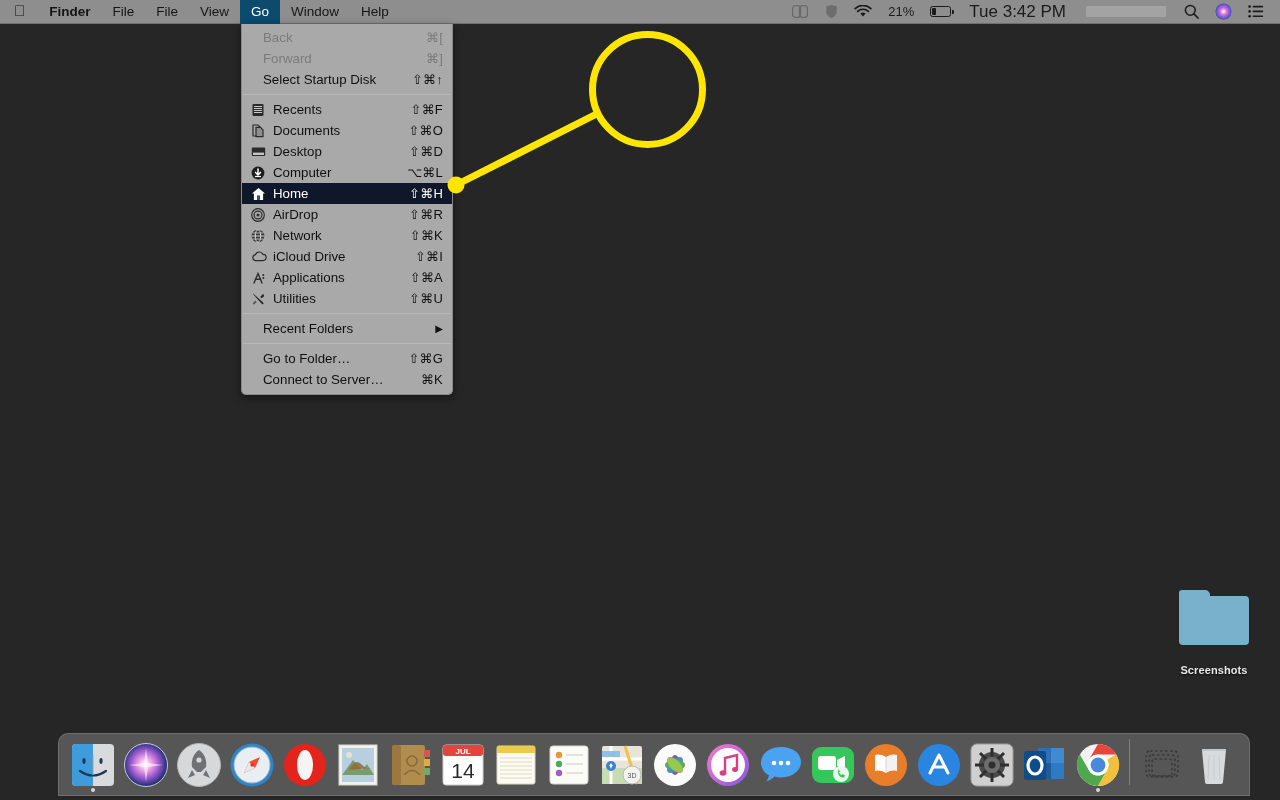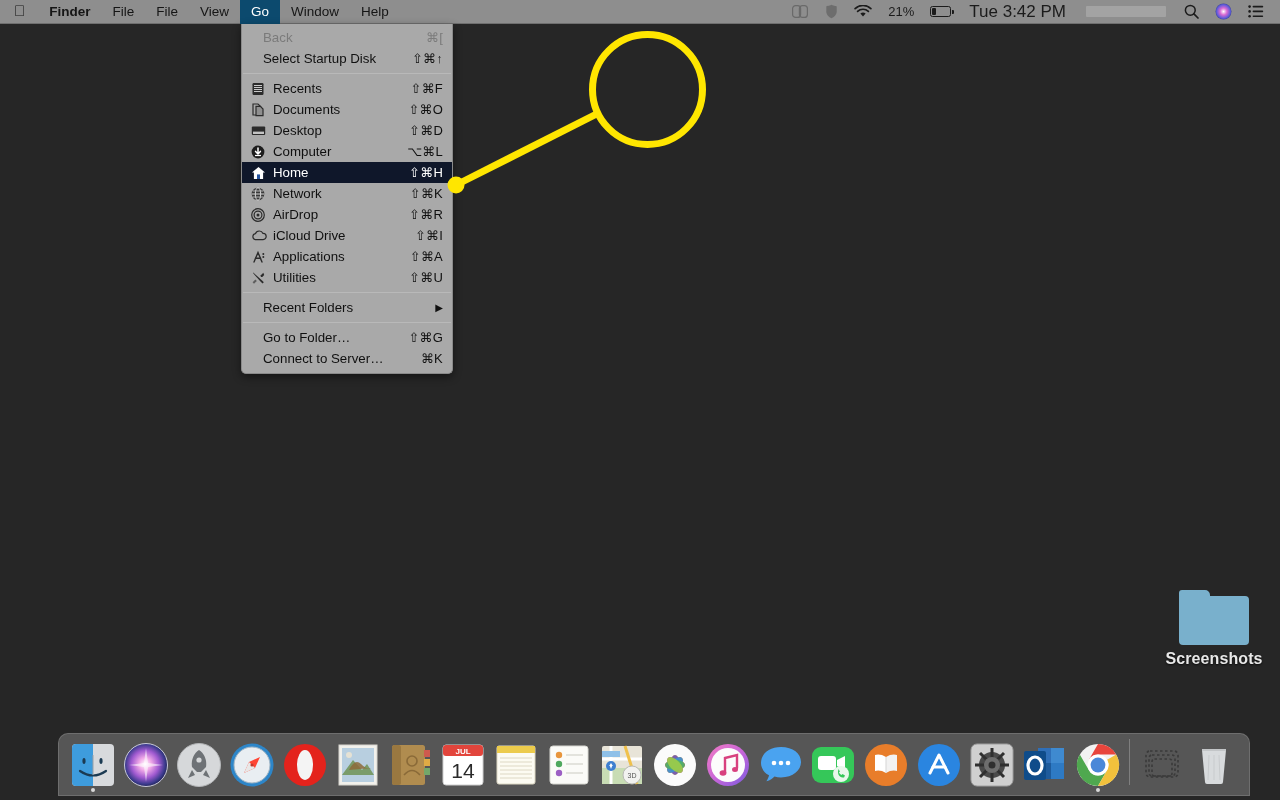--- a/index.html
+++ b/index.html
@@ -106,21 +106,21 @@
   .folder-shape { margin:0 auto; width:70px; height:55px; position:relative; }
   .folder-shape .tab {
     position:absolute; left:0; top:0; width:31px; height:9px;
     background:#79b0cc; border-radius:3px 5px 0 0;
   }
   .folder-shape .body {
     position:absolute; left:0; top:6px; width:70px; height:49px;
     background:#79b0cc; border-radius:2px 4px 4px 4px;
   }
   .folder-label {
-    margin-top:5px; font-size:16px; color:#e8e8e8;
+    margin-top:19px; font-size:11px; color:#e8e8e8;
     font-weight:bold; letter-spacing:.1px;
     text-shadow:0 1px 2px rgba(0,0,0,.8);
   }
 
   
   #callout { position:absolute; left:0; top:0; width:1280px; height:800px; z-index:50; pointer-events:none; }
   #mag-clip {
     position:absolute; left:589px; top:31px;
     width:117px; height:117px; border-radius:50%;
     overflow:hidden;
@@ -243,20 +243,24 @@
     </div>
   </div>
 </div>
 
 <div id="go-menu">
 
   <div class="menu-row noicon disabled">
     <span class="m-label">Back</span>
     <span class="m-key">⌘[</span>
   </div>
+  <div class="menu-row noicon disabled">
+    <span class="m-label">Forward</span>
+    <span class="m-key">⌘]</span>
+  </div>
   <div class="menu-row noicon">
     <span class="m-label">Select Startup Disk</span>
     <span class="m-key">⇧⌘↑</span>
   </div>
 
   <div class="m-sep"></div>
 
   <div class="menu-row">
     <span class="m-ico">
       <svg width="14" height="14" viewBox="0 0 14 14">
@@ -307,40 +311,40 @@
           <path d="M7.5 1 L14 6.4 h-1.9 V13 H2.9 V6.4 H1 Z" fill="#ffffff"></path>
           <rect x="6" y="8.4" width="3" height="4.6" fill="#24539f"></rect>
         </svg>
     </span>
     <span class="m-label">Home</span>
     <span class="m-key">⇧⌘H</span>
   </div>
   <div class="menu-row">
     <span class="m-ico">
       <svg width="14" height="14" viewBox="0 0 14 14">
+          <circle cx="7" cy="7" r="6.3" fill="none" stroke="#2b2b2b" stroke-width="1.2"></circle>
+          <circle cx="7" cy="7" r="3.9" fill="none" stroke="#2b2b2b" stroke-width="1.2"></circle>
+          <circle cx="7" cy="7" r="1.5" fill="#2b2b2b"></circle>
+        </svg>
+    </span>
+    <span class="m-label">AirDrop</span>
+    <span class="m-key">⇧⌘R</span>
+  </div>
+  <div class="menu-row">
+    <span class="m-ico">
+      <svg width="14" height="14" viewBox="0 0 14 14">
           <circle cx="7" cy="7" r="6.3" fill="#3a3a3a"></circle>
           <ellipse cx="7" cy="7" rx="2.7" ry="6.3" fill="none" stroke="#d6d6d6" stroke-width="1"></ellipse>
           <line x1="0.8" y1="7" x2="13.2" y2="7" stroke="#d6d6d6" stroke-width="1"></line>
           <line x1="1.8" y1="4" x2="12.2" y2="4" stroke="#d6d6d6" stroke-width=".8"></line>
           <line x1="1.8" y1="10" x2="12.2" y2="10" stroke="#d6d6d6" stroke-width=".8"></line>
         </svg>
     </span>
     <span class="m-label">Network</span>
     <span class="m-key">⇧⌘K</span>
-  </div>
-  <div class="menu-row">
-    <span class="m-ico">
-      <svg width="14" height="14" viewBox="0 0 14 14">
-          <circle cx="7" cy="7" r="6.3" fill="none" stroke="#2b2b2b" stroke-width="1.2"></circle>
-          <circle cx="7" cy="7" r="3.9" fill="none" stroke="#2b2b2b" stroke-width="1.2"></circle>
-          <circle cx="7" cy="7" r="1.5" fill="#2b2b2b"></circle>
-        </svg>
-    </span>
-    <span class="m-label">AirDrop</span>
-    <span class="m-key">⇧⌘R</span>
   </div>
   <div class="menu-row">
     <span class="m-ico">
       <svg width="16" height="11" viewBox="0 0 16 11">
           <path d="M4.3 9.6 A3 3 0 0 1 4.4 3.7 A4.1 4.1 0 0 1 12 3.4 A2.9 2.9 0 0 1 12.2 9.6 Z" fill="none" stroke="#2b2b2b" stroke-width="1.2" stroke-linejoin="round"></path>
         </svg>
     </span>
     <span class="m-label">iCloud Drive</span>
     <span class="m-key">⇧⌘I</span>
   </div>

